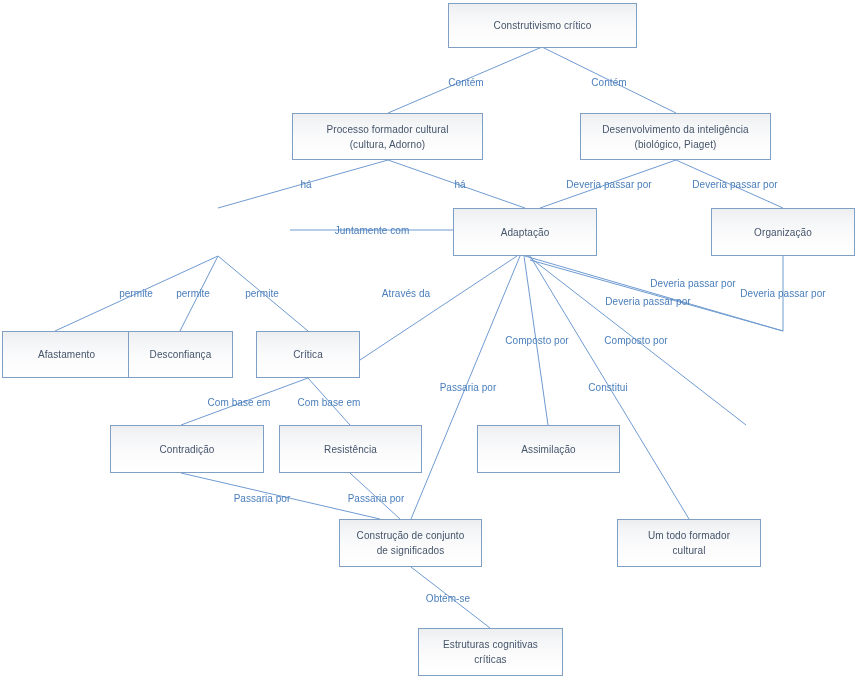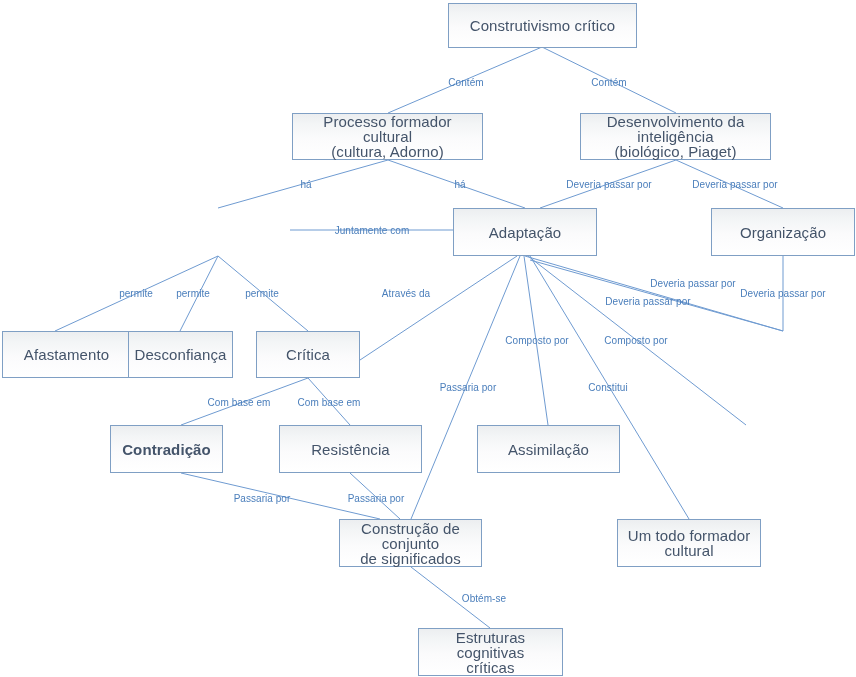--- a/index.html
+++ b/index.html
@@ -25,21 +25,21 @@
     width: 856px;
     height: 677px;
     pointer-events: none;
   }
   .node {
     position: absolute;
     box-sizing: border-box;
     border: 1px solid #7f9fc4;
     background: linear-gradient(to bottom, #eceef0 0%, #f3f5f6 22%, #fbfbfc 55%, #ffffff 100%);
     color: #44546a;
-    font-size: 15px;
+    font-size: 10px;
     line-height: 15px;
     text-align: center;
     display: flex;
     align-items: center;
     justify-content: center;
     letter-spacing: 0.1px;
   }
   .node .node-label {
     display: block;
     padding: 0 4px;
@@ -104,21 +104,21 @@
     </div>
     <div class="node" style="left: 2px; top: 331px; width: 129px; height: 47px;">
       <span class="node-label">Afastamento</span>
     </div>
     <div class="node" style="left: 128px; top: 331px; width: 105px; height: 47px;">
       <span class="node-label">Desconfiança</span>
     </div>
     <div class="node" style="left: 256px; top: 331px; width: 104px; height: 47px;">
       <span class="node-label">Crítica</span>
     </div>
-    <div class="node" style="left: 110px; top: 425px; width: 113px; height: 48px; font-weight: bold;">
+    <div class="node" style="left: 110px; top: 425px; width: 154px; height: 48px;">
       <span class="node-label">Contradição</span>
     </div>
     <div class="node" style="left: 279px; top: 425px; width: 143px; height: 48px;">
       <span class="node-label">Resistência</span>
     </div>
     <div class="node" style="left: 477px; top: 425px; width: 143px; height: 48px;">
       <span class="node-label">Assimilação</span>
     </div>
     <div class="node" style="left: 339px; top: 519px; width: 143px; height: 48px;">
       <span class="node-label">Construção de conjunto
@@ -147,14 +147,14 @@
     <div class="edge-label" style="left: 648px; top: 301px;">Deveria passar por</div>
     <div class="edge-label" style="left: 783px; top: 293px;">Deveria passar por</div>
     <div class="edge-label" style="left: 537px; top: 340px;">Composto por</div>
     <div class="edge-label" style="left: 636px; top: 340px;">Composto por</div>
     <div class="edge-label" style="left: 608px; top: 387px;">Constitui</div>
     <div class="edge-label" style="left: 468px; top: 387px;">Passaria por</div>
     <div class="edge-label" style="left: 239px; top: 402px;">Com base em</div>
     <div class="edge-label" style="left: 329px; top: 402px;">Com base em</div>
     <div class="edge-label" style="left: 262px; top: 498px;">Passaria por</div>
     <div class="edge-label" style="left: 376px; top: 498px;">Passaria por</div>
-    <div class="edge-label" style="left: 448px; top: 598px; margin-left: 36px;">Obtém-se</div>
+    <div class="edge-label" style="left: 448px; top: 598px;">Obtém-se</div>
   </div>
 
 </body></html>

